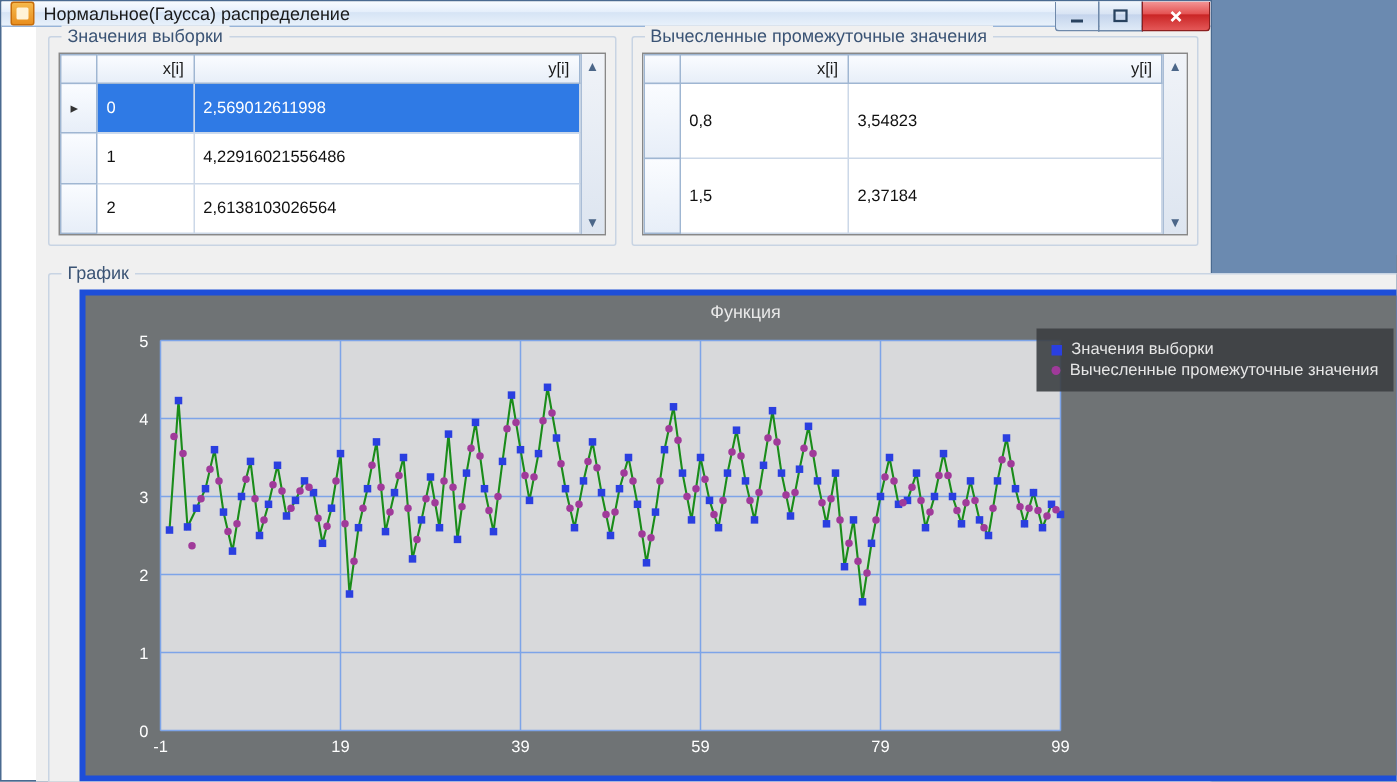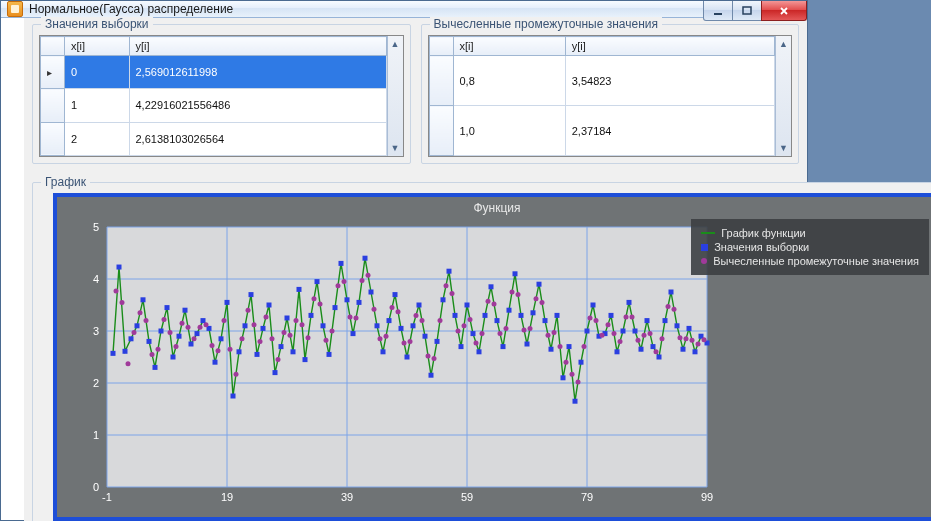--- a/index.html
+++ b/index.html
@@ -82,21 +82,21 @@
     flex:1; border:1px solid #888; background:#fff;
     display:flex; overflow:hidden;
   }
   table.grid {
     flex:1; border-collapse:collapse; width:100%;
     font-size:11px;
   }
   table.grid th {
     background:linear-gradient(#fafcff,#e7eef8);
     border:1px solid #9fb6d2; padding:3px 6px;
-    text-align:left; font-weight:normal; color:#1a1a1a;
+    text-align:right; font-weight:normal; color:#1a1a1a;
   }
   table.grid th.rowhdr, table.grid td.rowhdr {
     width:24px; background:linear-gradient(#fafcff,#e7eef8);
     border:1px solid #9fb6d2;
   }
   table.grid td {
     border:1px solid #ccd8e8; padding:3px 6px;
     background:#fff; color:#111;
   }
   tr.sel td.cell { background:#2f7ae5; color:#fff; }
@@ -224,21 +224,21 @@
               </tr>
             </thead>
             <tbody>
               <tr>
                 <td class="rowhdr"></td>
                 <td class="cell">0,8</td>
                 <td class="cell">3,54823</td>
               </tr>
               <tr>
                 <td class="rowhdr"></td>
-                <td class="cell">1,0</td>
+                <td class="cell">1,5</td>
                 <td class="cell">2,37184</td>
               </tr>
             </tbody>
           </table>
           <div class="grid-scroll">
             <span class="arrow">▲</span>
             <span class="arrow">▼</span>
           </div>
         </div>
       </fieldset>
@@ -470,24 +470,20 @@
             <circle cx="611" cy="109.55999999999997" r="2.5" fill="#a03a9a"></circle>
             <circle cx="617" cy="112.16000000000003" r="2.5" fill="#a03a9a"></circle>
             <circle cx="623" cy="140.76" r="2.5" fill="#a03a9a"></circle>
             <circle cx="629" cy="141.79999999999998" r="2.5" fill="#a03a9a"></circle>
             <circle cx="635" cy="143.36" r="2.5" fill="#a03a9a"></circle>
             <circle cx="641" cy="147" r="2.5" fill="#a03a9a"></circle>
             <circle cx="647" cy="142.83999999999997" r="2.5" fill="#a03a9a"></circle>
           </svg>
         <div class="legend-box">
           <div class="legend-row">
-            <span class="legend-swatch" style="background:none;border-top:2px solid #1a8c1a;height:0;"></span>
-            <span>График функции</span>
-          </div>
-          <div class="legend-row">
             <span class="legend-swatch" style="width:7px;height:7px;background:#2a3fe0;"></span>
             <span>Значения выборки</span>
           </div>
           <div class="legend-row">
             <span class="legend-swatch" style="width:6px;height:6px;border-radius:50%;background:#a03a9a;"></span>
             <span>Вычесленные промежуточные значения</span>
           </div>
         </div>
       </div>
     </fieldset>

